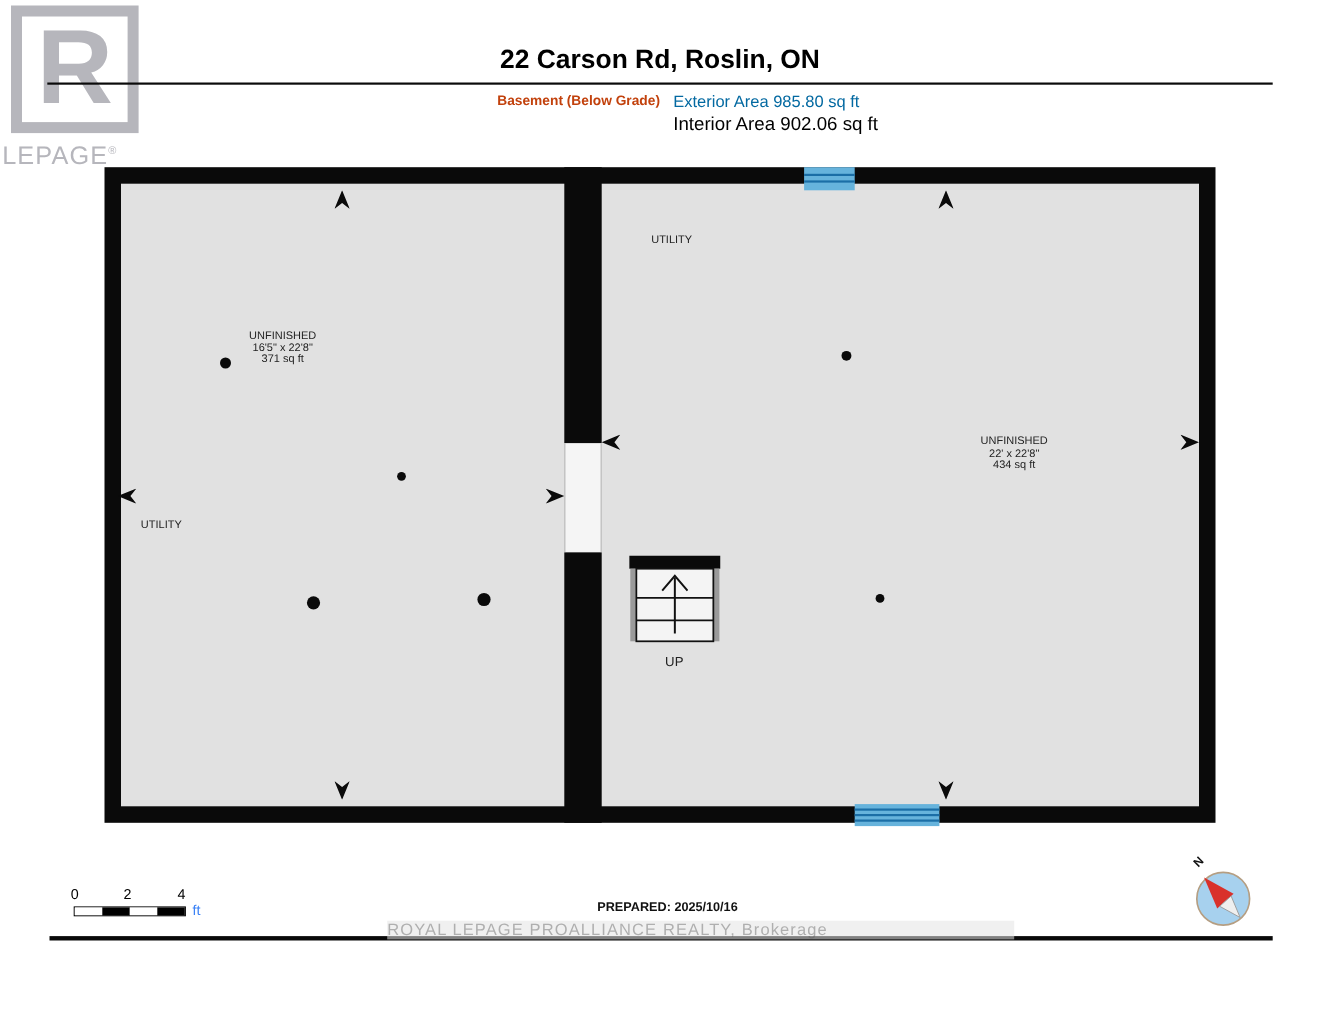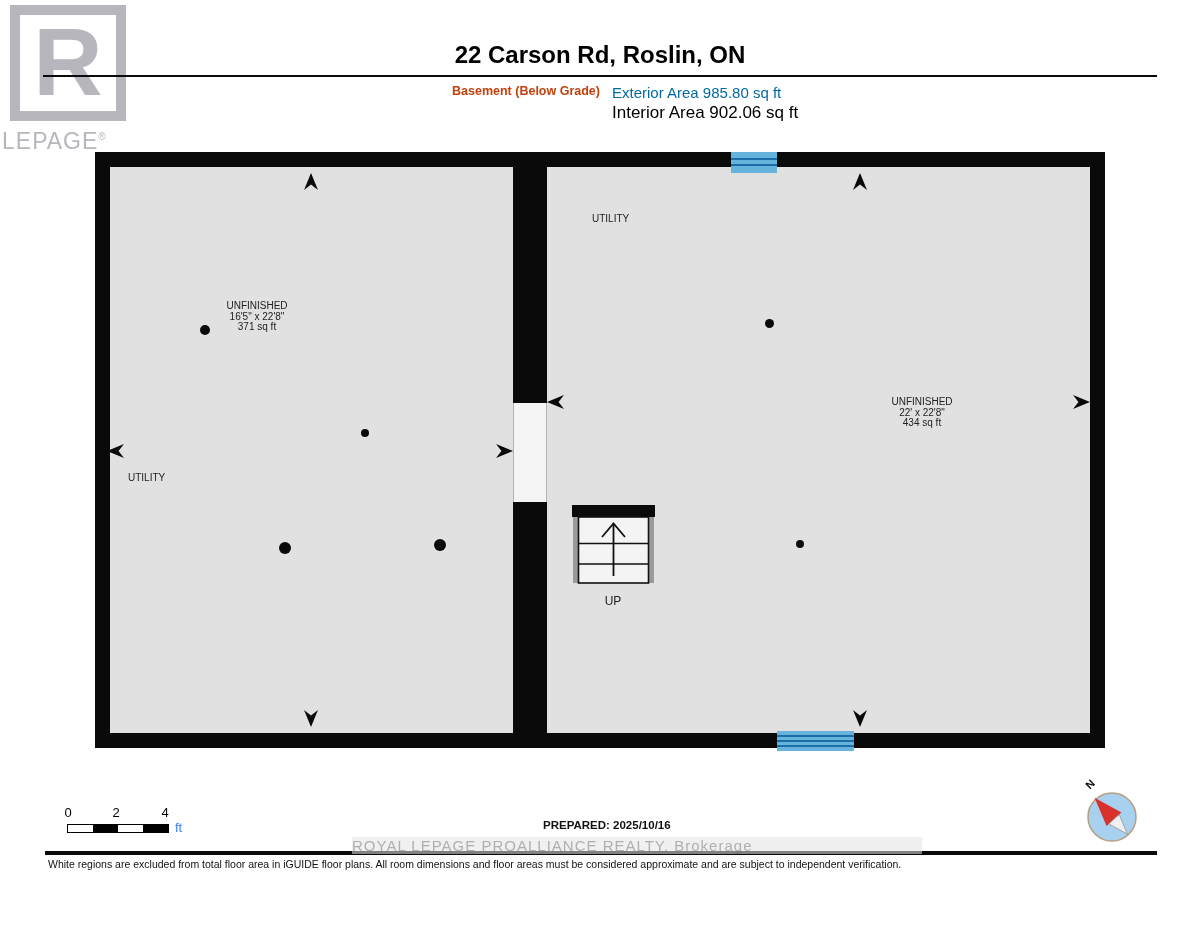--- a/index.html
+++ b/index.html
@@ -112,15 +112,14 @@
     <circle cx="34" cy="41" r="24" fill="#a7d1ee" stroke="#b59e82" stroke-width="1.5"></circle>
     <g transform="rotate(-42 34 41)">
       <path d="M34 15 L24 44 L44 44 Z" fill="#d9312b"></path>
       <path d="M27 44 L41 44 L34 64 Z" fill="#efefef" stroke="#9a9a9a" stroke-width="0.8"></path>
     </g>
   </svg>
   <div class="abs txt" style="left:1086px;top:778px;font-size:11px;font-weight:bold;color:#111;transform:rotate(-45deg);">N</div>
 
   <div class="abs" style="left:45px;top:851px;width:1112px;height:4px;background:#0a0a0a;z-index:0;"></div>
   <div class="abs txt" style="left:352px;top:837px;width:570px;font-size:15px;letter-spacing:1px;color:rgba(95,95,95,0.45);background:rgba(228,228,228,0.55);z-index:1;white-space:nowrap;">ROYAL LEPAGE PROALLIANCE REALTY, Brokerage</div>
-  <div class="abs txt" style="left:48px;top:858px;width:950px;font-size:10.5px;color:#111;z-index:2;white-space:nowrap;">White regions are excluded from total floor area in iGUIDE floor plans. All room dimensions and floor areas must be considered approximate and are subject to independent verification.</div>
 
 </div>
 
 </body></html>

